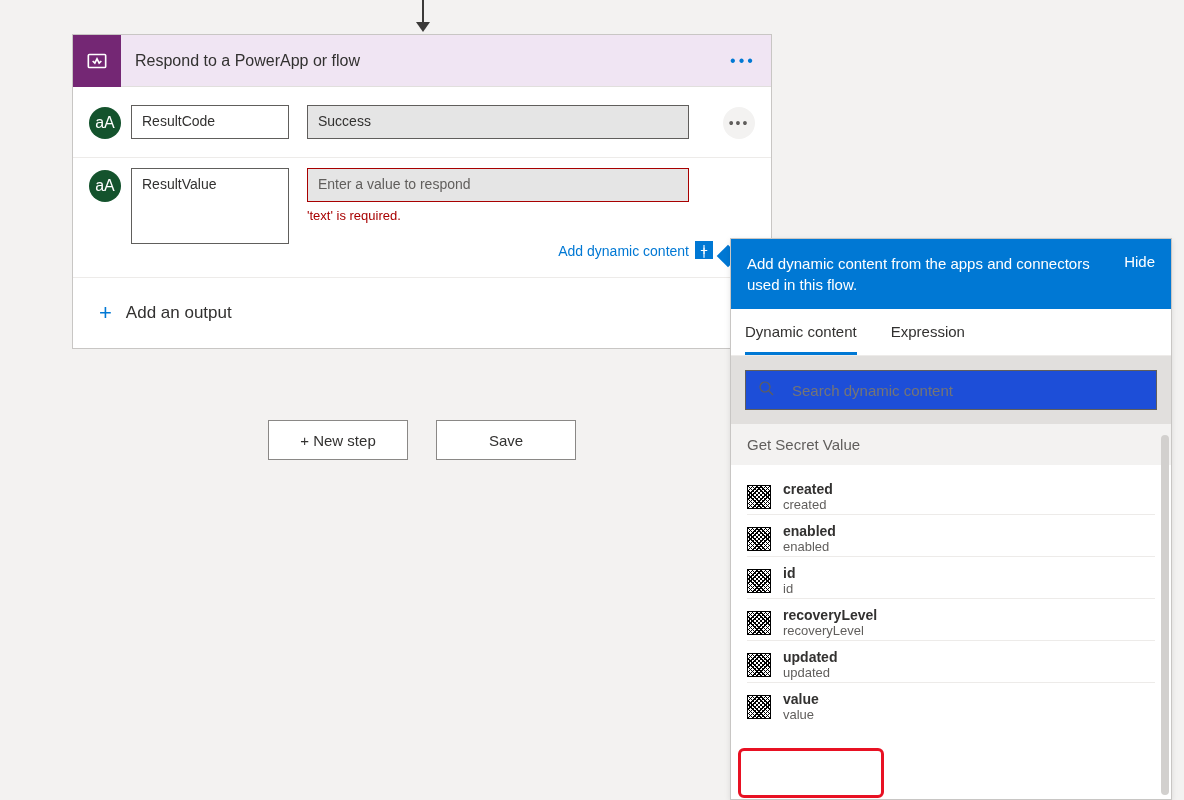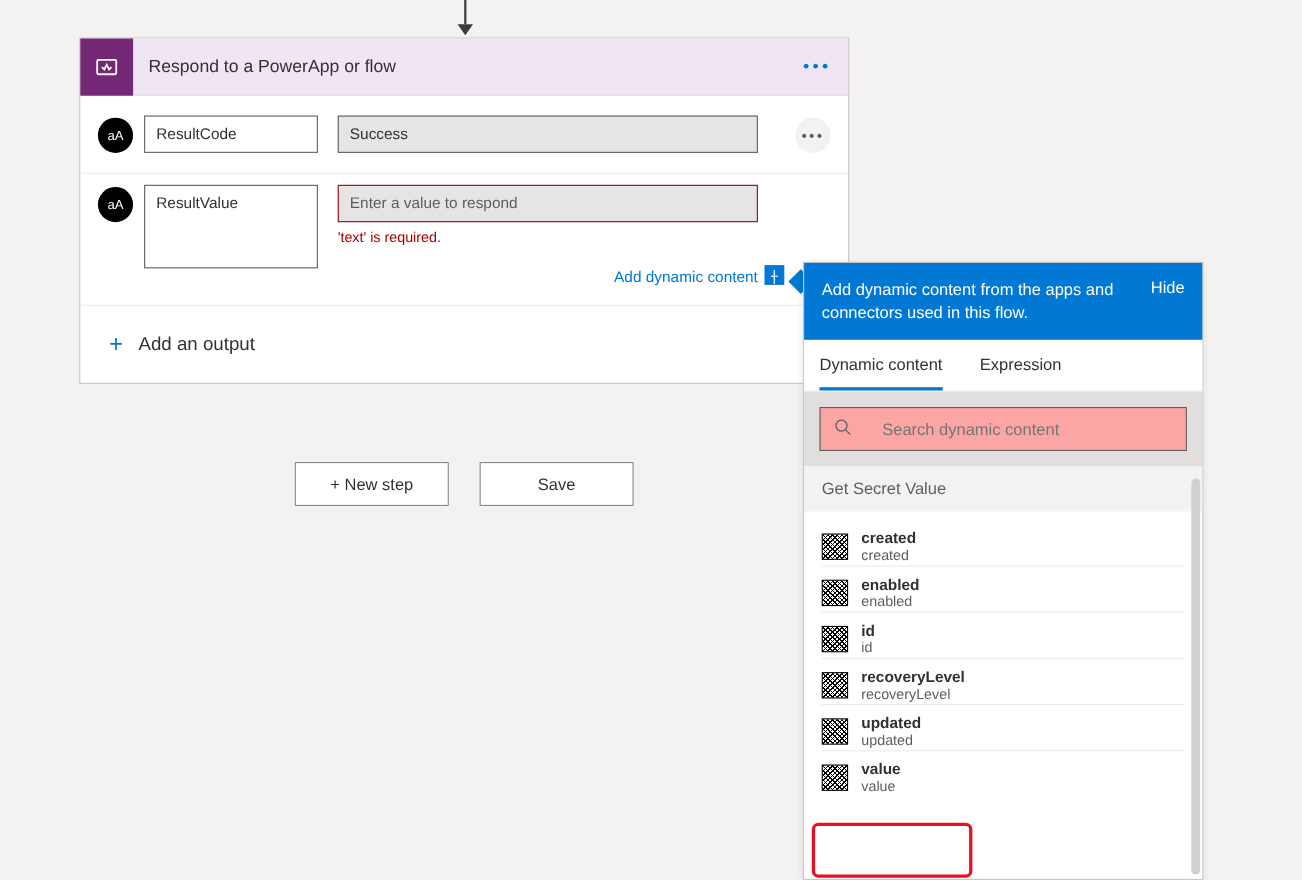--- a/index.html
+++ b/index.html
@@ -89,26 +89,26 @@
     padding: 10px 0 18px 0;
   }
   .output-row + .divider {
     height: 1px;
     background: #edebe9;
     margin: 0 -16px;
   }
   .type-badge {
     width: 32px; height: 32px;
     border-radius: 50%;
-    background: #000000;
+    background: #14532d;
     color: #fff;
     display: flex;
     align-items: center;
     justify-content: center;
-    font-size: 12px;
+    font-size: 16px;
     flex-shrink: 0;
     margin-right: 10px;
     margin-top: 2px;
   }
   .name-field {
     width: 158px;
     min-height: 34px;
     border: 1px solid #605e5c;
     padding: 7px 10px;
     font-size: 14px;
@@ -202,21 +202,21 @@
     left:720px;
     top:248px;
     width:16px;height:16px;
     background:#0078d4;
     transform:rotate(45deg);
   }
   .panel {
     position: absolute;
     left: 730px;
     top: 238px;
-    width: 364px;
+    width: 442px;
     background: #fff;
     border: 1px solid #c8c6c4;
     box-shadow: 0 2px 6px rgba(0,0,0,.1);
     height: 562px;
     display:flex;
     flex-direction:column;
   }
   .panel-scrollbar {
     position:absolute;
     right:2px;
@@ -249,27 +249,27 @@
     border-bottom:3px solid transparent;
     cursor:pointer;
     color:#323130;
   }
   .tab.active { border-bottom-color:#0078d4; font-weight:400; }
   .search-bar {
     background:#e1dfdd;
     padding:14px;
   }
   .search-box {
-    background:#fca5a5;
+    background:#1d4ed8;
     border:1px solid #605e5c;
     height:40px;
     display:flex;
     align-items:center;
     padding:0 12px;
-    gap:28px;
+    gap:18px;
   }
   .search-box .mag { color:#605e5c; font-size:16px; }
   .search-box input {
     border:none;outline:none;flex:1;font-size:15px;background:transparent;
   }
   .section-header {
     background:#f3f2f1;
     color:#605e5c;
     font-size:15px;
     padding:12px 16px;

